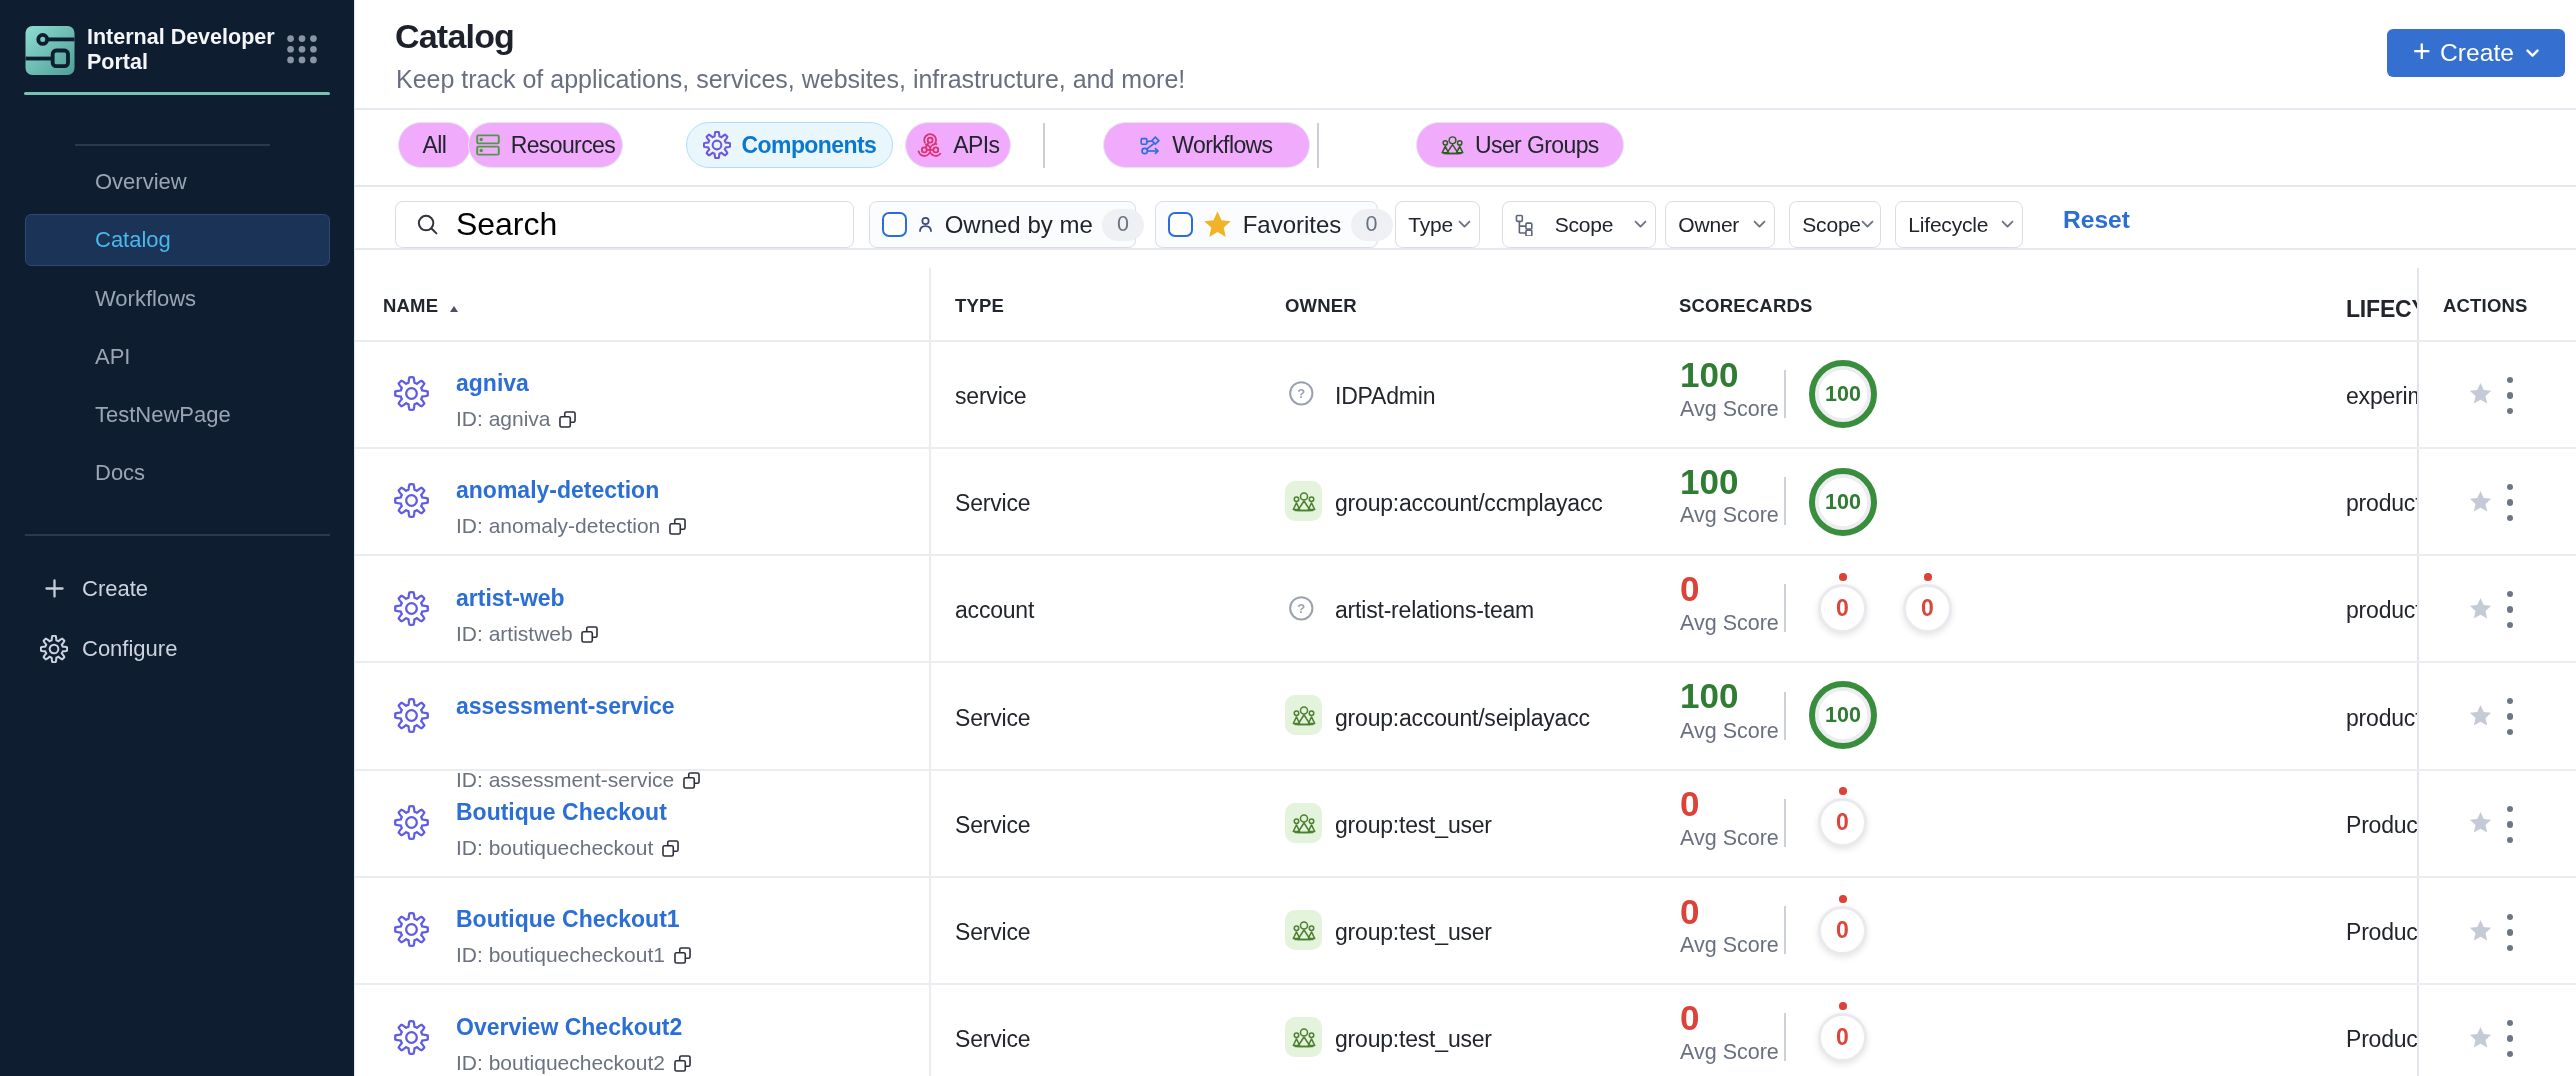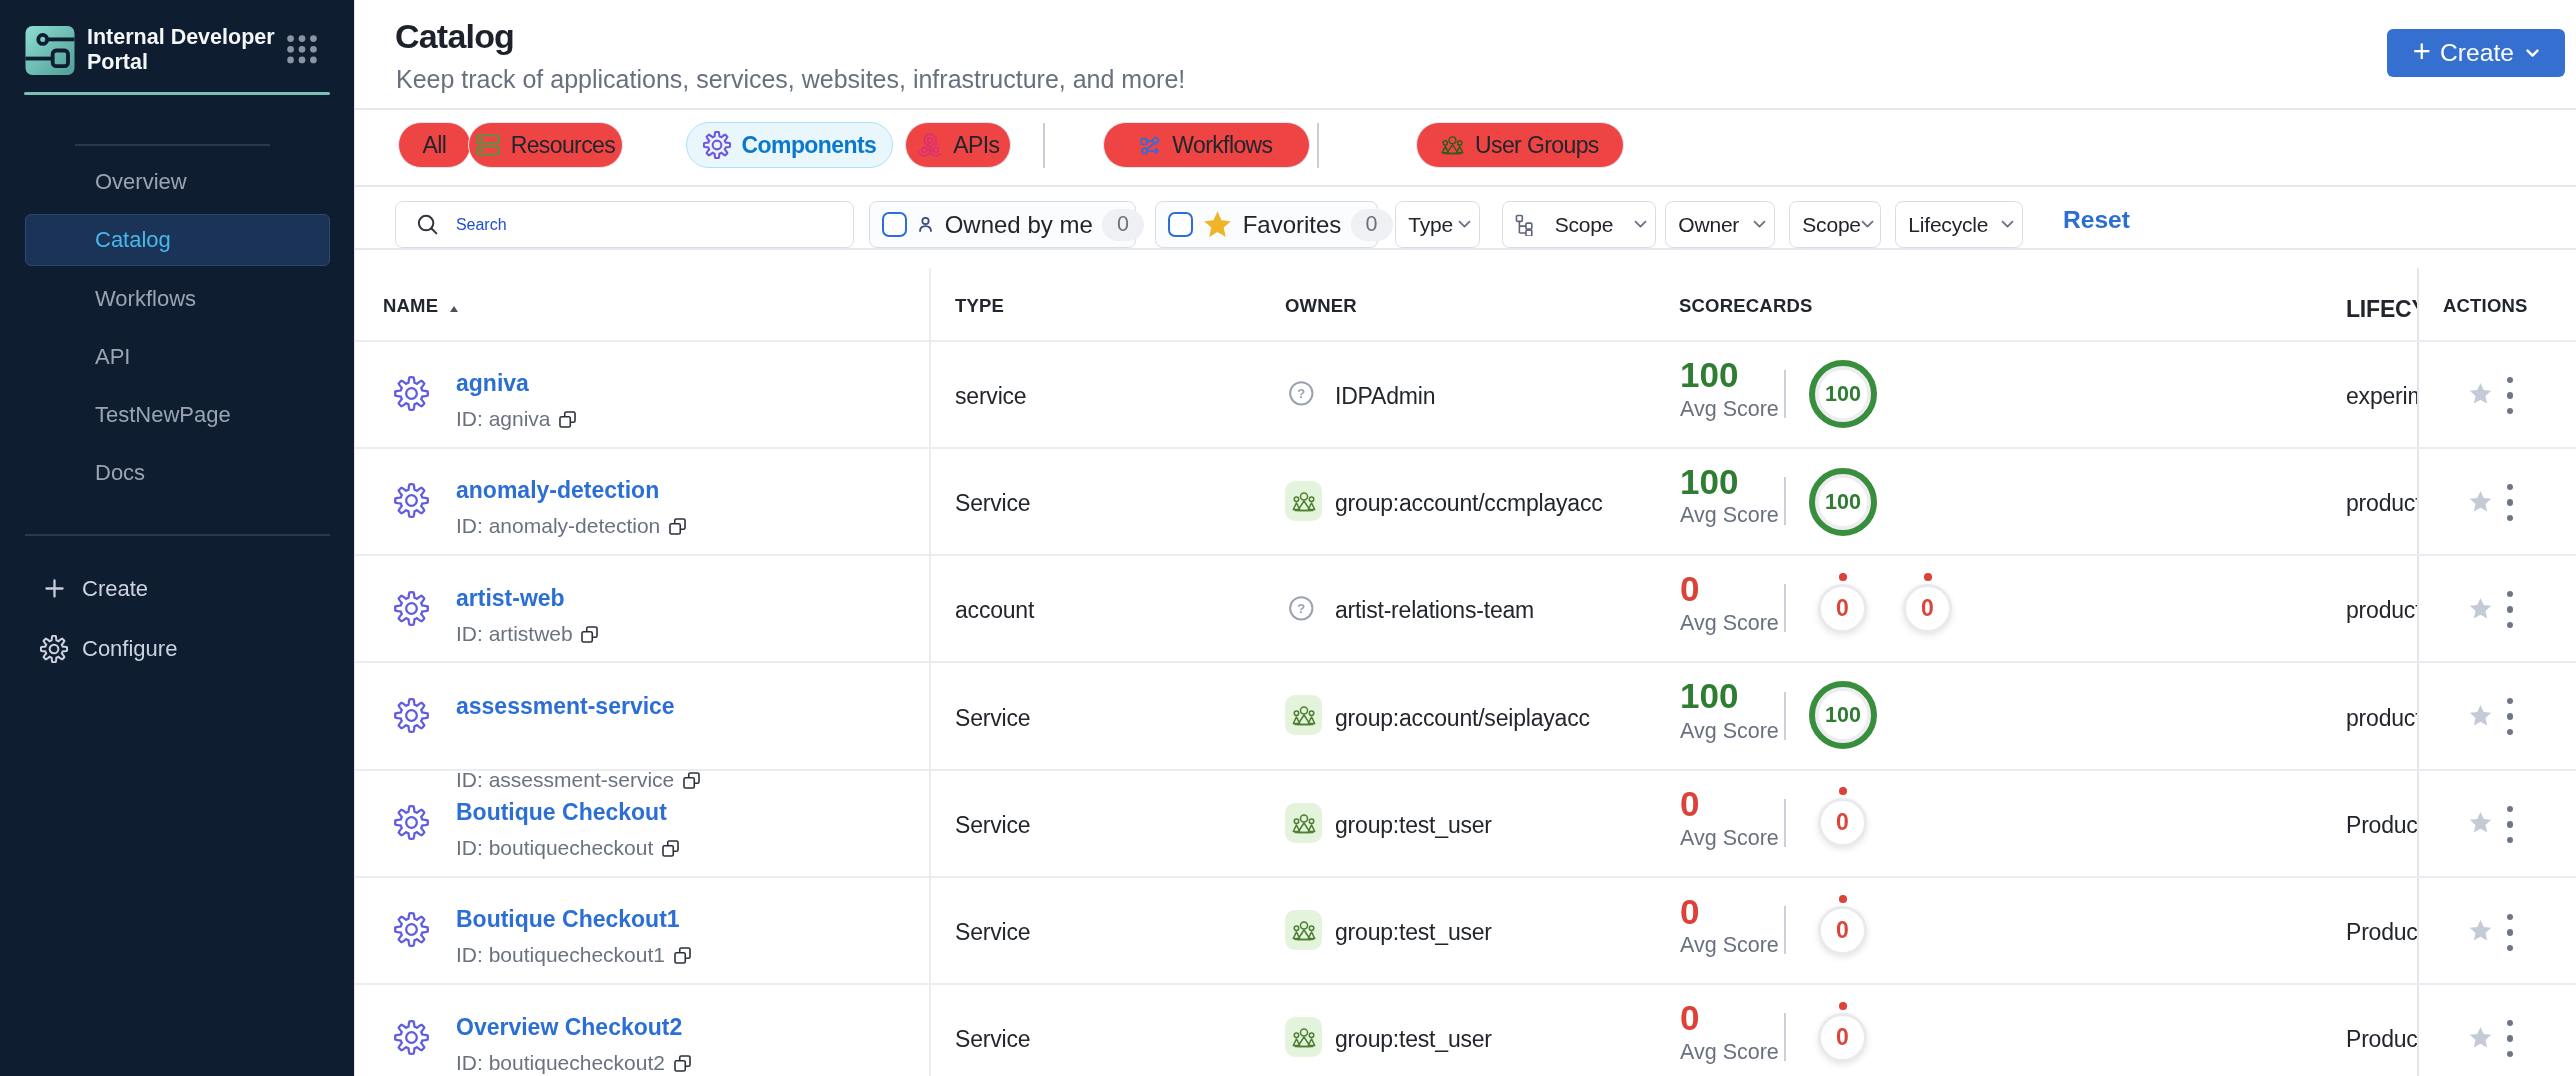--- a/index.html
+++ b/index.html
@@ -14,28 +14,28 @@
 .navl.active { color:#47b9ea; }
 .catrect { left:25px; top:214px; width:305px; height:52px; border-radius:6.2px; background:#1b3356; border:0.8px solid #2c4c74; }
 .sideb { left:82px; font-size:22px; line-height:22px; color:#ccd3de; }
 .h1 { left:395px; top:19px; font-size:34px; line-height:35px; font-weight:700; letter-spacing:-0.8px; color:#1d212b; }
 .sub { left:396px; top:64px; font-size:25px; line-height:31px; color:#68707f; }
 .hline { left:355px; width:2221px; height:1.5px; background:#e6e8ed; }
 .cbtn { left:2387px; top:29px; width:178px; height:48px; border-radius:6.2px; background:#356fd0; color:#fff;
   display:flex; align-items:center; justify-content:center; gap:9.2px; }
 .cbtn .p { font-size:31px; font-weight:400; line-height:31px; margin-top:-3.1px; }
 .cbtn .t { font-size:24.6px; font-weight:500; }
-.pill { top:122px; height:46px; border-radius:23px; background:#ef4444; border:1.5px solid #e4e7ee;
+.pill { top:122px; height:46px; border-radius:23px; background:#f0abfc; border:1.5px solid #e4e7ee;
   display:flex; align-items:center; justify-content:center; gap:10.8px; font-size:23px; letter-spacing:-0.6px; color:#22262c; }
 .pill.active { background:#e9f7fd; border-color:#abe0f6; color:#0b78d0; font-weight:700; }
 .picon { display:flex; align-items:center; }
 .pdiv { top:123px; width:1.5px; height:45px; background:#c9ced7; }
 .srch { left:395px; top:201px; width:459px; height:47px; border:1.5px solid #d8dce3; border-radius:7.7px; background:#fff;
   display:flex; align-items:center; padding-left:18.5px; gap:15.4px; }
-.srch span { font-size:16px; color:#1d4ed8; }
+.srch span { font-size:32px; color:#000000; }
 .fbox { top:201px; height:47px; border:1.5px solid #d8dce3; border-radius:7.7px; background:#fbfcfe;
   display:flex; align-items:center; padding:0 12.3px; gap:9.2px; font-size:24px; color:#20242b; white-space:nowrap; }
 .fbox svg, .drop svg, .pill svg, .srch svg { flex:none; }
 .chk { width:25px; height:25px; border:2.3px solid #2b6ce0; border-radius:7px; background:#fff; flex:none; }
 .badge { min-width:42px; height:32px; border-radius:16px; background:#eef0f4; color:#6a7280; font-size:21.5px;
   display:flex; align-items:center; justify-content:center; }
 .drop { top:201px; height:47px; border:1.5px solid #d8dce3; border-radius:7.7px; background:#fff;
   display:flex; align-items:center; justify-content:space-between; padding:0 8.5px 0 12.3px; font-size:21px; letter-spacing:-0.2px; color:#20242b; white-space:nowrap; }
 .chv { display:flex; align-items:center; }
 .reset { left:2063px; top:206px; font-size:24.6px; font-weight:700; color:#2b6fd6; }

